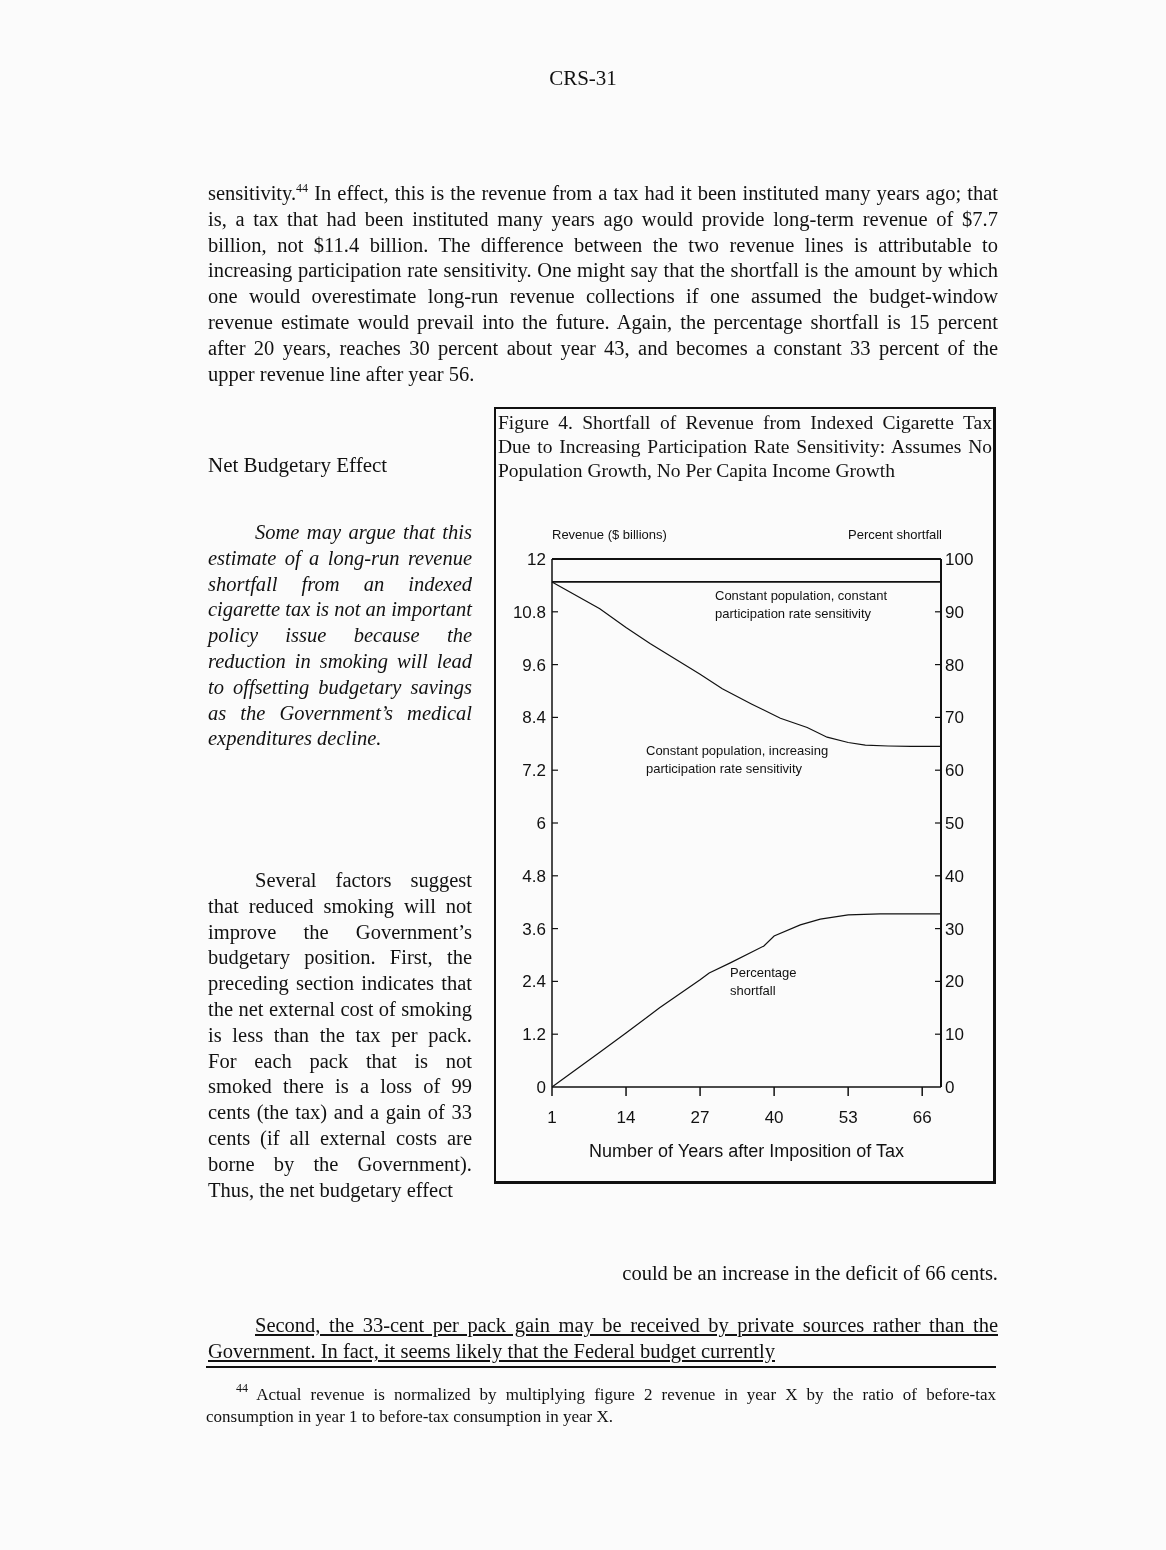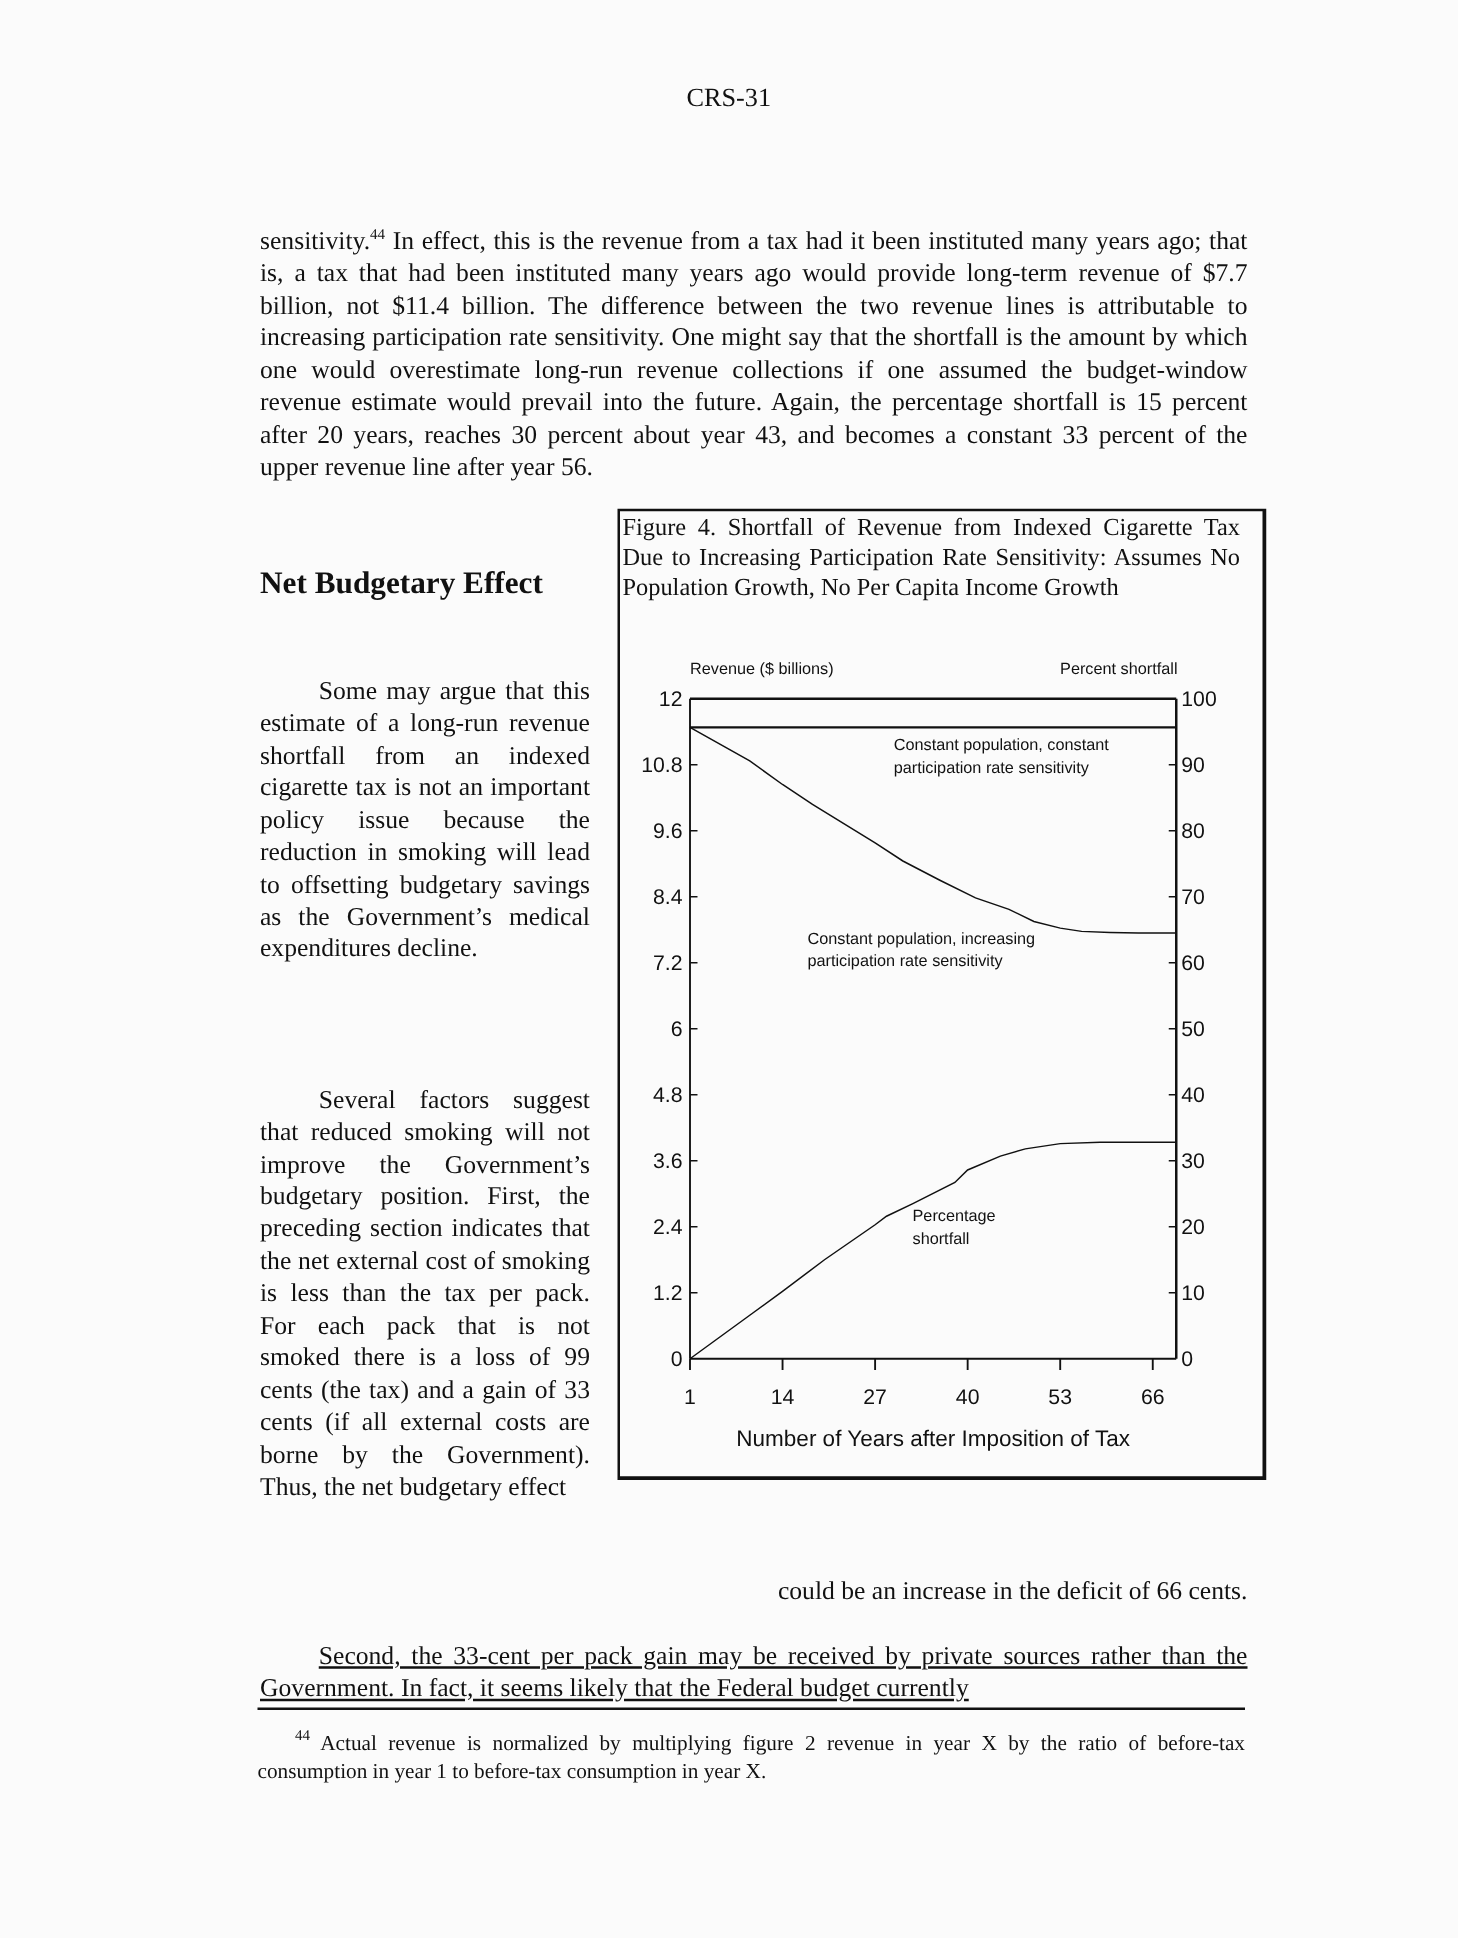--- a/index.html
+++ b/index.html
@@ -5,30 +5,30 @@
   html, body { margin:0; padding:0; }
   body {
     width:1166px; height:1550px; background:#fbfbfb; position:relative;
     font-family:"Liberation Serif","DejaVu Serif",serif; color:#111;
     overflow:hidden;
   }
   .page-num { position:absolute; top:66px; left:0; width:1166px; text-align:center; font-size:21px; }
   .para { position:absolute; font-size:20.5px; line-height:25.8px; text-align:justify;margin-top:36px; }
   #p1 { left:208px; top:145px; width:790px; }
   sup { font-size:12px; vertical-align:8px; line-height:0; }
-  .heading { position:absolute; left:208px; top:453px; font-size:25px; font-weight:bold; }
-  #p2 { left:208px; top:505px; width:264px; text-indent:47px; }
+  .heading { position:absolute; left:208px; top:453px; font-size:21px; font-weight:normal; }
+  #p2 { left:208px; top:484px; width:264px; text-indent:47px;font-style:italic; }
   #p3 { left:208px; top:832px; width:264px; text-indent:47px; }
   #p3-tail { left:208px; top:1225px; width:790px; text-align:right; }
   #p4 { left:208px; top:1277px; width:790px; text-indent:47px;text-decoration:underline; }
   .fn-rule { position:absolute; left:206px; top:1366px; width:790px; height:2px; background:#111; }
   .footnote { position:absolute; left:206px; top:1384px; width:790px; font-size:17px; line-height:22px; text-align:justify; }
   .fn-first { text-indent:30px; }
 
-  .figure { position:absolute; left:494px; top:407px; width:497px; height:772px; border:2px solid #111; border-right-width:3px; border-bottom-width:3px; background:#fbfbfb;padding-left:17px; }
+  .figure { position:absolute; left:494px; top:407px; width:497px; height:772px; border:2px solid #111; border-right-width:3px; border-bottom-width:3px; background:#fbfbfb; }
   .fig-title { position:absolute; left:2px; top:2px; width:494px; font-size:19.5px; line-height:24px; text-align:justify; }
   .chart-svg { position:absolute; left:0; top:0; }
   .chart-svg text { font-family:"Liberation Sans","DejaVu Sans",sans-serif; fill:#111; }
 </style>
 </head>
 <body>
 
 <div class="page-num">CRS-31</div>
 
 <div class="para" id="p1"><span>sensitivity.</span><sup>44</sup><span>  In effect, this is the revenue from a tax had it been instituted many years ago; that is, a tax that had been instituted many years ago would provide long-term revenue of $7.7 billion, not $11.4 billion.  The difference between the two revenue lines is attributable to increasing participation rate sensitivity. One might say that the shortfall is the amount by which one would overestimate long-run revenue collections if one assumed the budget-window revenue estimate would prevail into the future. Again, the percentage shortfall is 15 percent after 20 years, reaches 30 percent about year 43, and becomes a constant 33 percent of the upper revenue line after year 56.</span></div>

